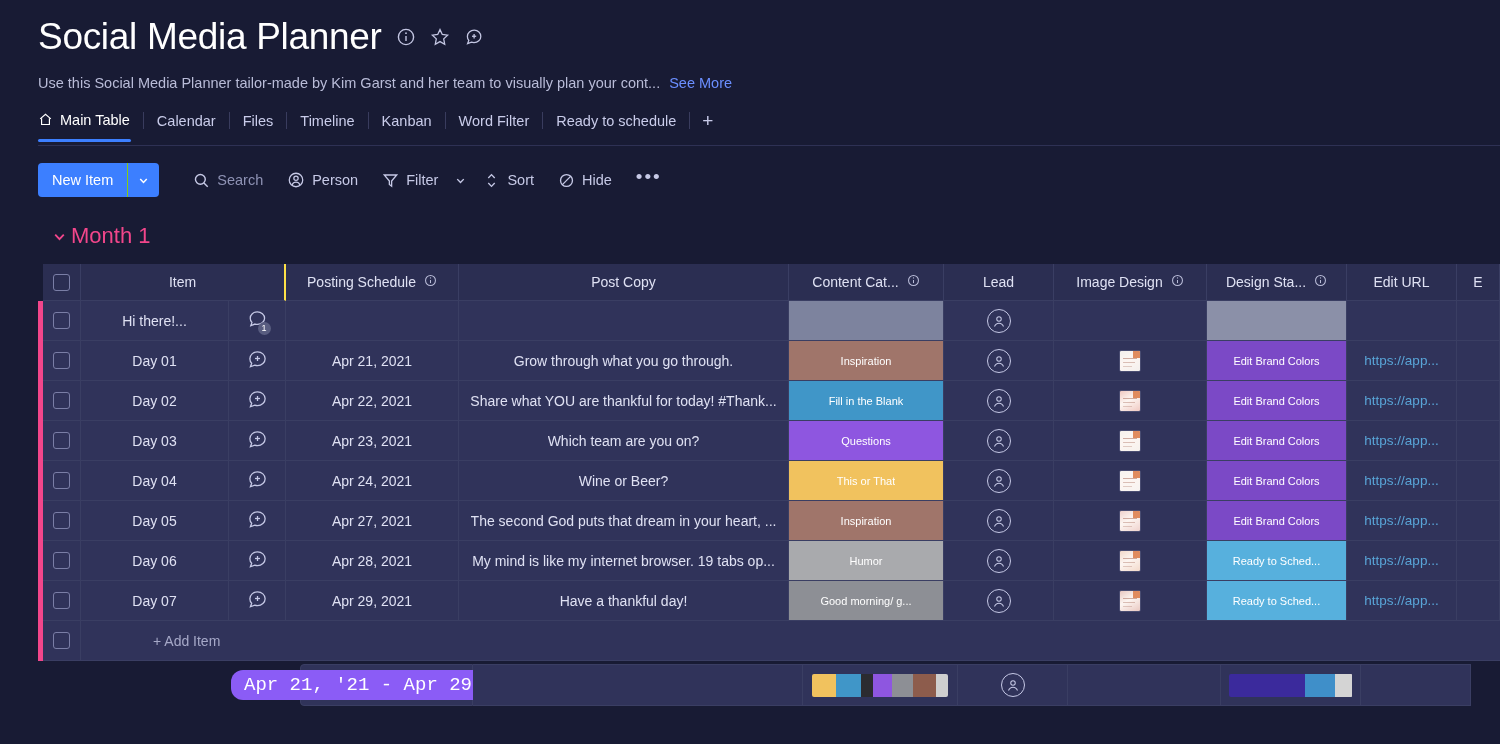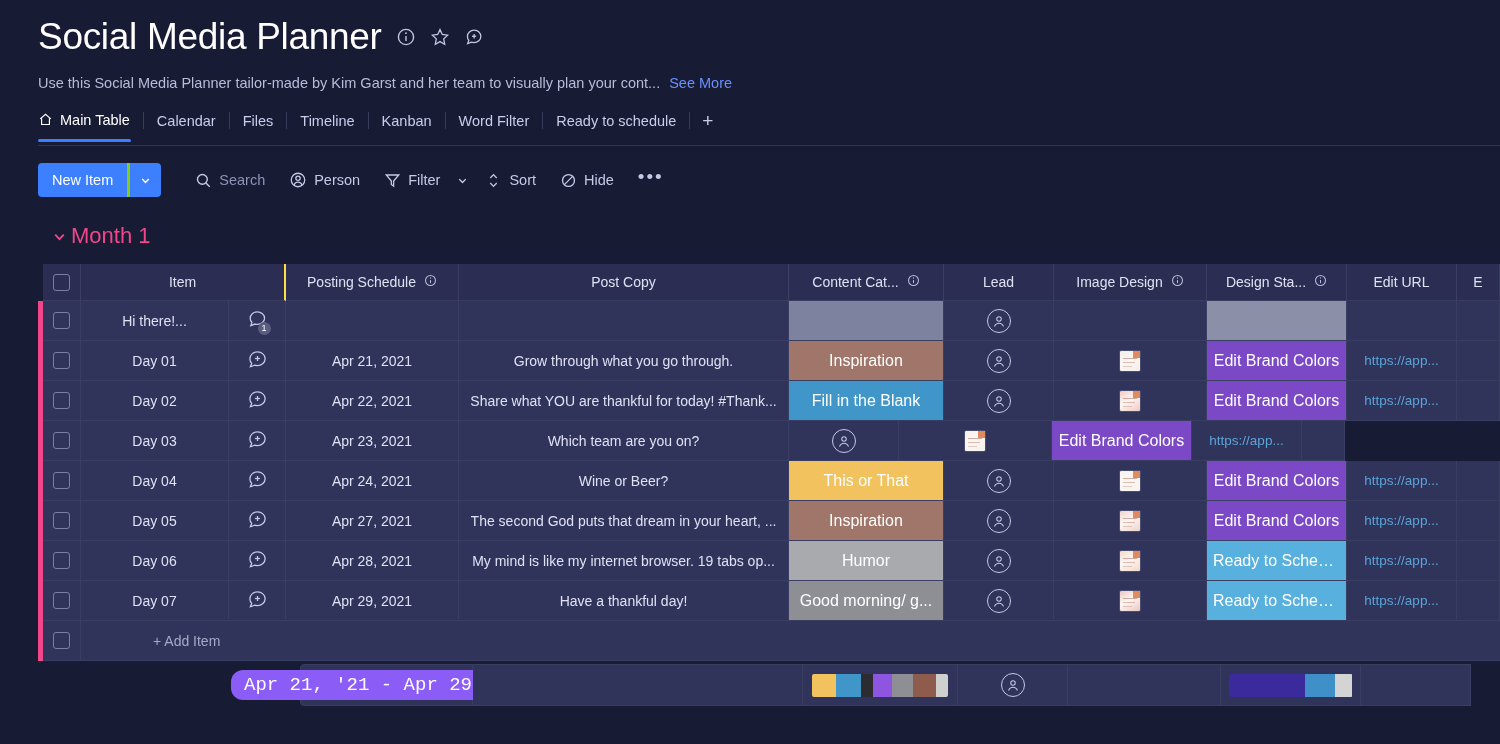--- a/index.html
+++ b/index.html
@@ -48,21 +48,21 @@
 
   
   .toolbar { display: flex; align-items: center; gap: 0; padding: 17px 0 0 38px; }
   .new-item-btn {
     display: flex; align-items: stretch; background: #3c7fff;
     border-radius: 4px; height: 34px; overflow: hidden; cursor: pointer;
     margin-right: 22px;
   }
   .new-item-label {
     color: #fff; font-size: 14.5px; display: flex; align-items: center;
-    padding: 0 14px; border-right: 3px solid #84cc16;
+    padding: 0 14px; border-right: 1px solid #84cc16;
   }
   .new-item-caret { display: flex; align-items: center; padding: 0 9px; color:#fff; }
 
   .tbtn {
     display: flex; align-items: center; gap: 7px;
     font-size: 14.5px; color: #c6c9e6; padding: 6px 12px; cursor: pointer;
     border-radius: 4px;
   }
   .tbtn.muted { color: #8e92b4; }
   .tbtn svg { display: block; }
@@ -114,21 +114,21 @@
   .row.hdr .cell.item { width: 205px; flex: 0 0 205px; border-right:2px solid #fde047;}
 
   .checkbox {
     width: 17px; height: 17px; border: 1.6px solid #7a7ea6;
     border-radius: 3px; background: transparent; cursor: pointer;
   }
 
   .catpill, .statpill {
     width: 100%; height: 100%; display: flex;
     align-items: center; justify-content: center;
-    font-size: 16px; color: #ffffff; cursor: pointer;
+    font-size: 11px; color: #ffffff; cursor: pointer;
     padding: 0 6px;
   }
   .catpill span, .statpill span {
     overflow: hidden; text-overflow: ellipsis; white-space: nowrap;
   }
 
   .avatar {
     width: 24px; height: 24px; border-radius: 50%;
     border: 1.5px solid #c6c9e6; display: flex; align-items: center;
     justify-content: center; cursor: pointer;
@@ -535,20 +535,25 @@
               <line x1="11" y1="7.3" x2="11" y2="12.6"></line>
               <line x1="8.4" y1="9.95" x2="13.6" y2="9.95"></line>
             </svg></span>
         </div>
         <div class="cell sched">
           <span>Apr 23, 2021</span>
         </div>
         <div class="cell copy">
           <span style="overflow:hidden;text-overflow:ellipsis;">Which team are you on?</span>
         </div>
+        <div class="cell cat">
+          <div class="catpill" style="background:#8e56e0">
+            <span>Questions</span>
+          </div>
+        </div>
         <div class="cell lead">
           <span class="avatar">
             <svg viewBox="0 0 22 22" width="16" height="16" fill="none" stroke="#c6c9e6" stroke-width="1.4">
               <circle cx="11" cy="8.4" r="3.1"></circle>
               <path d="M4.8 18.5c1.2-3 3.6-4.5 6.2-4.5s5 1.5 6.2 4.5"></path>
             </svg>
           </span>
         </div>
         <div class="cell img">
           <span class="thumb" style="background:linear-gradient(150deg,#f6f1ec 0%,#fdf6f2 45%,#f6f1ec 100%);">

